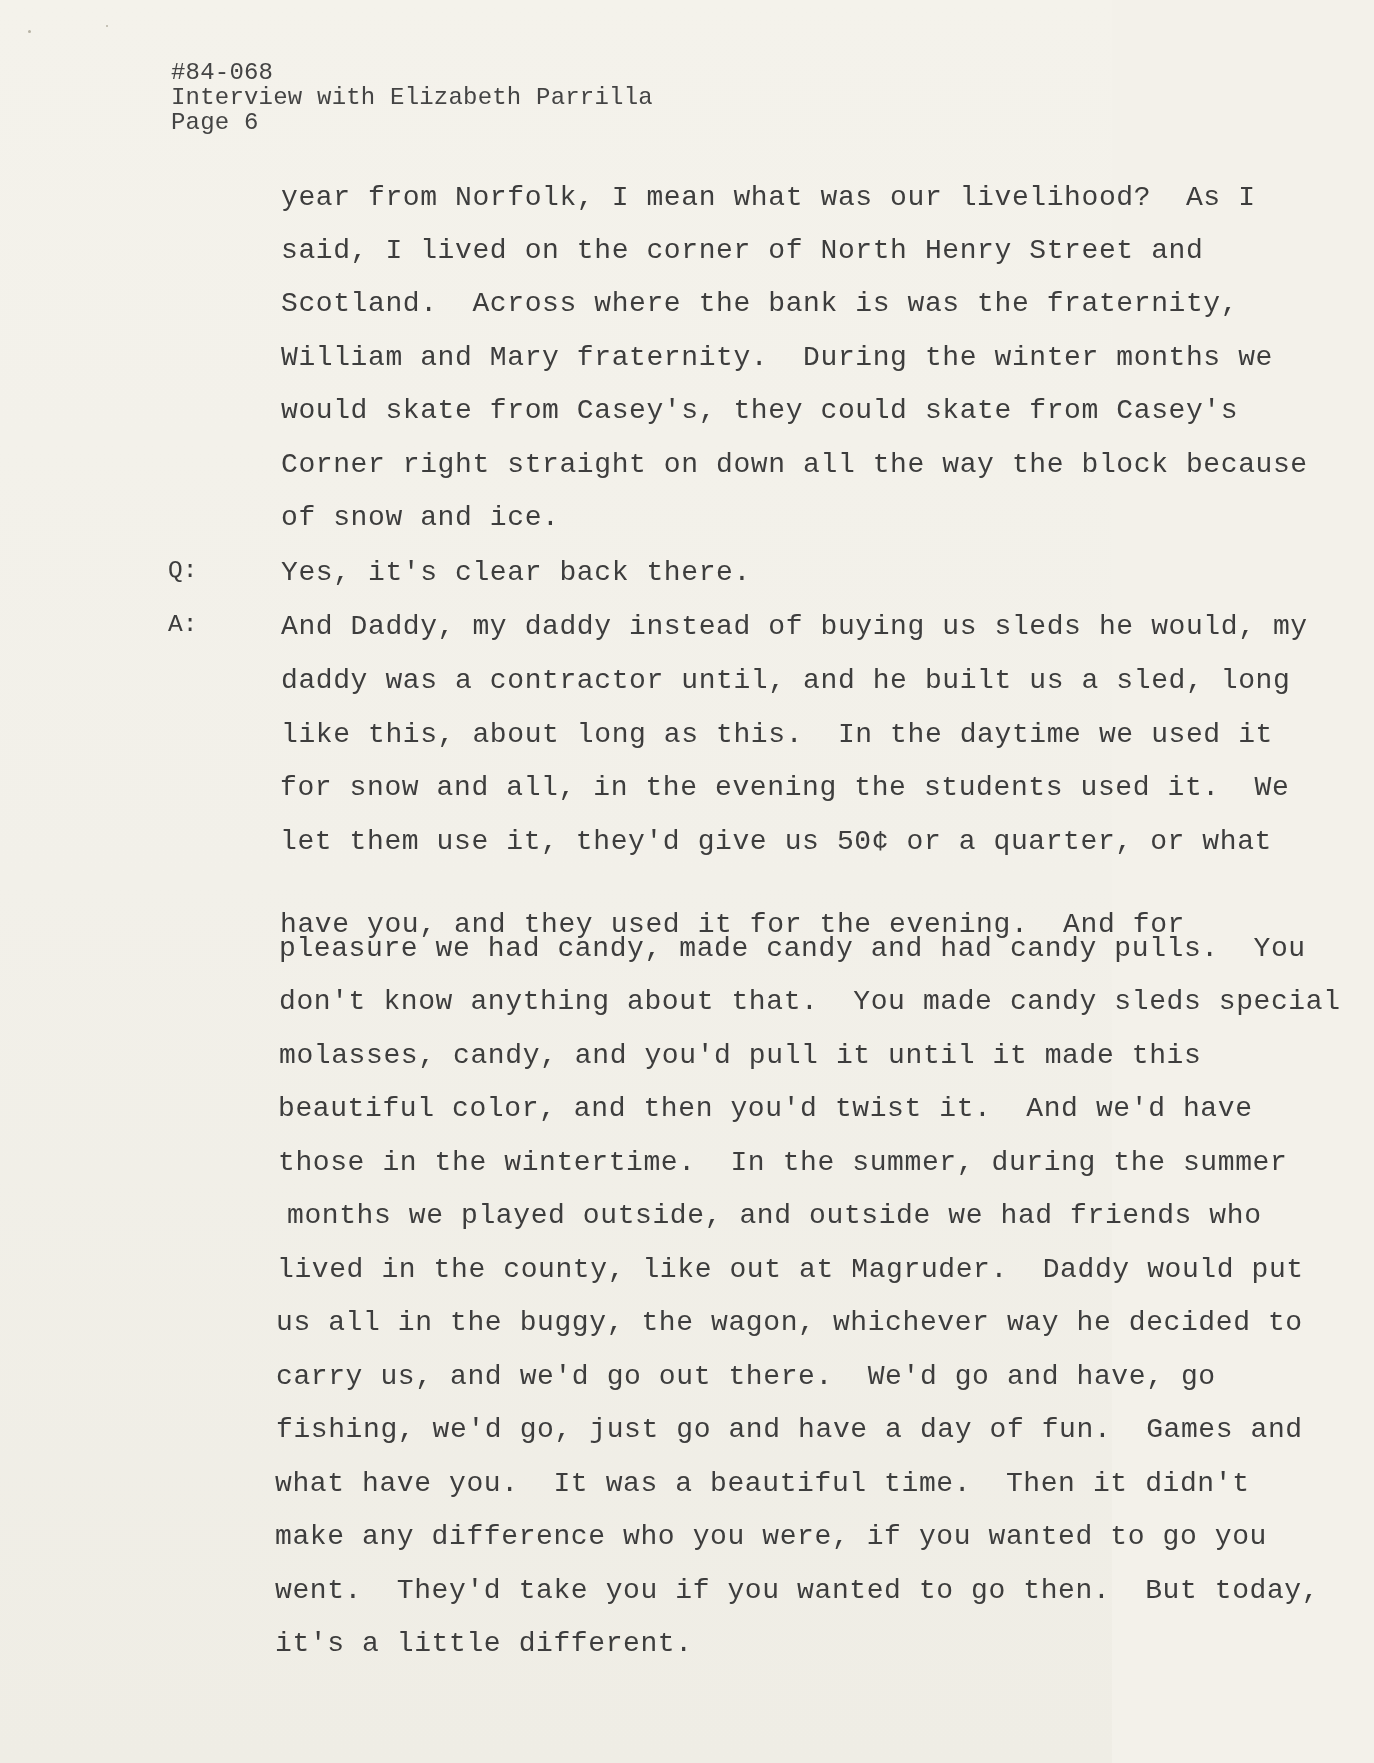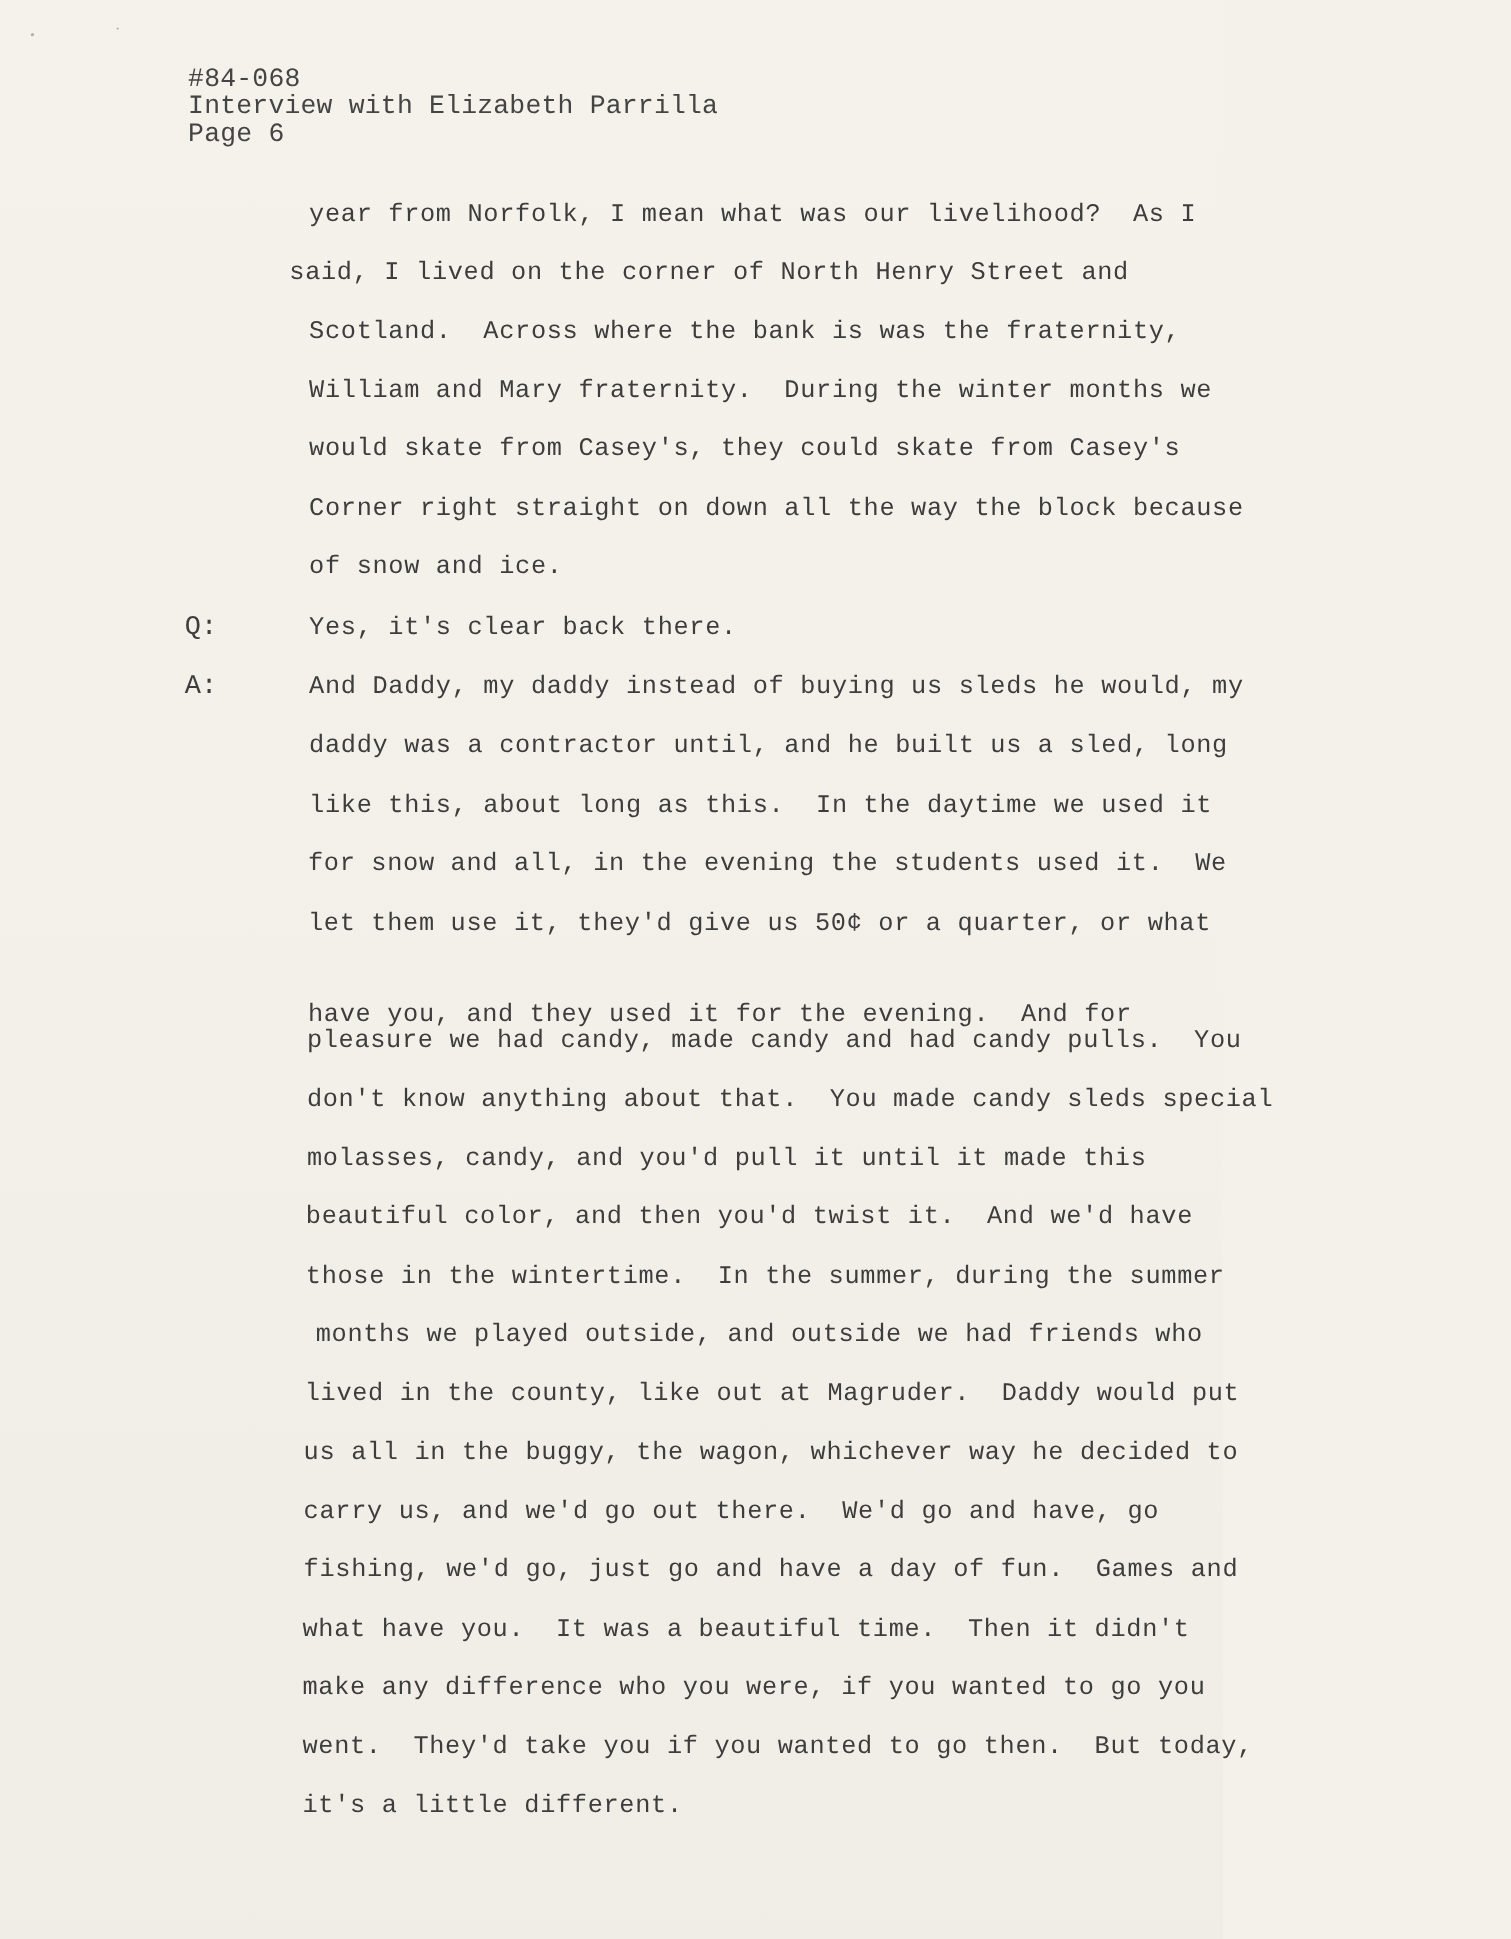--- a/index.html
+++ b/index.html
@@ -34,21 +34,21 @@
     .header div { white-space: pre; }
     .body-lines {
       position: absolute;
       left: 0;
       top: 0;
       width: 1374px;
     }
     .line {
       position: absolute;
       white-space: pre;
-      font-size: 23px;
+      font-size: 28px;
       letter-spacing: 0.6px;
       color: #3d3d3d;
     }
     .speaker {
       position: absolute;
       white-space: pre;
       font-size: 24.5px;
       color: #3d3d3d;
     }
     .specks {
@@ -66,21 +66,21 @@
   <span class="specks" style="left:106px; top:25px; width:2px; height:2px;"></span>
 
   <div class="header">
     <div>#84-068</div>
     <div>Interview with Elizabeth Parrilla</div>
     <div>Page 6</div>
   </div>
 
   <div class="body-lines" id="body-lines">
       <div class="line" style="left: 281px; top: 182px;">year from Norfolk, I mean what was our livelihood?  As I</div>
-      <div class="line" style="left: 263px; top: 235px; font-family: Liberation Mono, monospace;">said, I lived on the corner of North Henry Street and</div>
+      <div class="line" style="left: 281px; top: 235px; font-family: Liberation Mono, monospace;">said, I lived on the corner of North Henry Street and</div>
       <div class="line" style="left: 281px; top: 288px;">Scotland.  Across where the bank is was the fraternity,</div>
       <div class="line" style="left: 281px; top: 342px;">William and Mary fraternity.  During the winter months we</div>
       <div class="line" style="left: 281px; top: 395px;">would skate from Casey's, they could skate from Casey's</div>
       <div class="line" style="left: 281px; top: 449px;">Corner right straight on down all the way the block because</div>
       <div class="line" style="left: 281px; top: 502px;">of snow and ice.</div>
       <div class="line" style="left: 281px; top: 557px;">Yes, it's clear back there.</div>
       <div class="speaker" style="left: 168px; top: 557px;">Q:</div>
       <div class="line" style="left: 281px; top: 611px;">And Daddy, my daddy instead of buying us sleds he would, my</div>
       <div class="speaker" style="left: 168px; top: 611px;">A:</div>
       <div class="line" style="left: 281px; top: 665px;">daddy was a contractor until, and he built us a sled, long</div>

